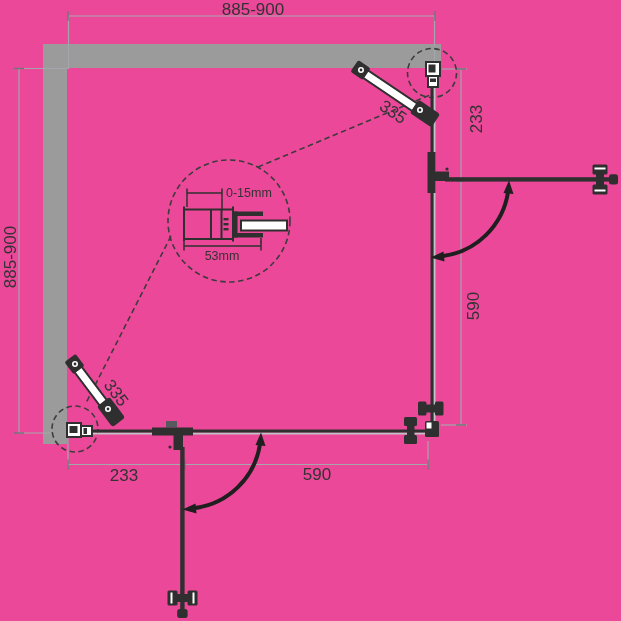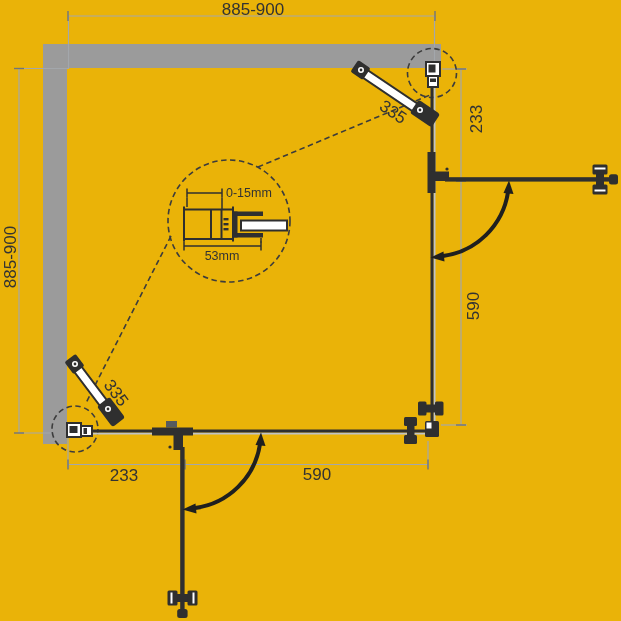--- a/index.html
+++ b/index.html
@@ -1,16 +1,16 @@
 <!DOCTYPE html>
 <html><head>
 <meta charset="utf-8">
 <style>
   html,body{margin:0;padding:0;background:#ffffff;}
-  .stage{position:relative;width:621px;height:621px;background:#eab308;overflow:hidden;
+  .stage{position:relative;width:621px;height:621px;background:#ec4899;overflow:hidden;
          font-family:"Liberation Sans", sans-serif;}
   svg{display:block;}
   text{font-family:"Liberation Sans", sans-serif; fill:#333333;}
   .dimtxt{font-size:17px;}
   .dettxt{font-size:12.5px;}
 </style>
 </head>
 <body>
 
 <div class="stage">

